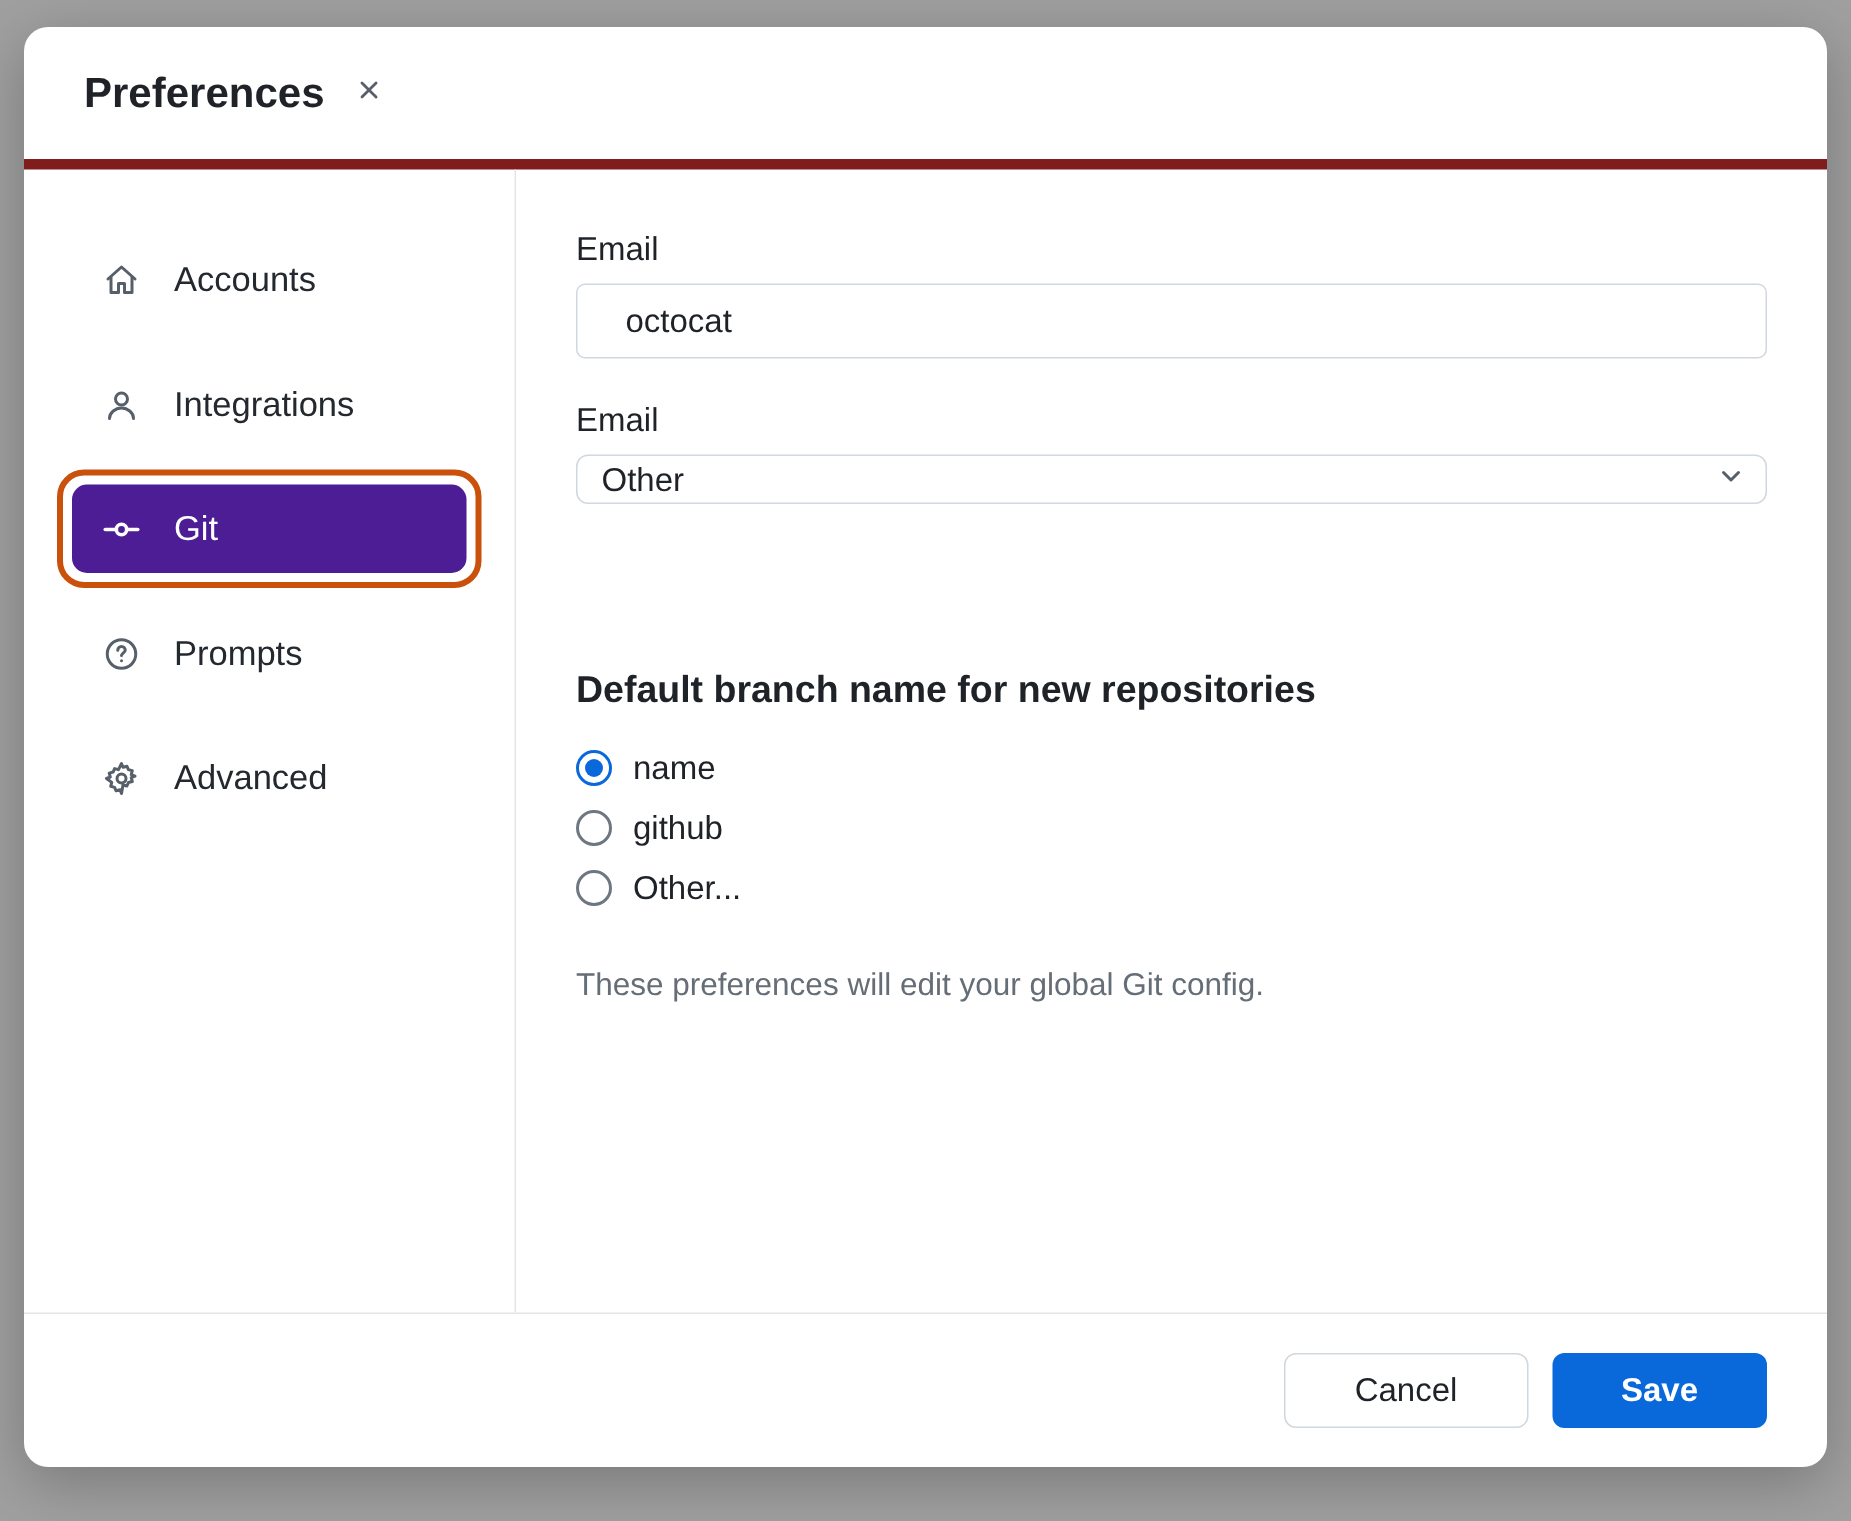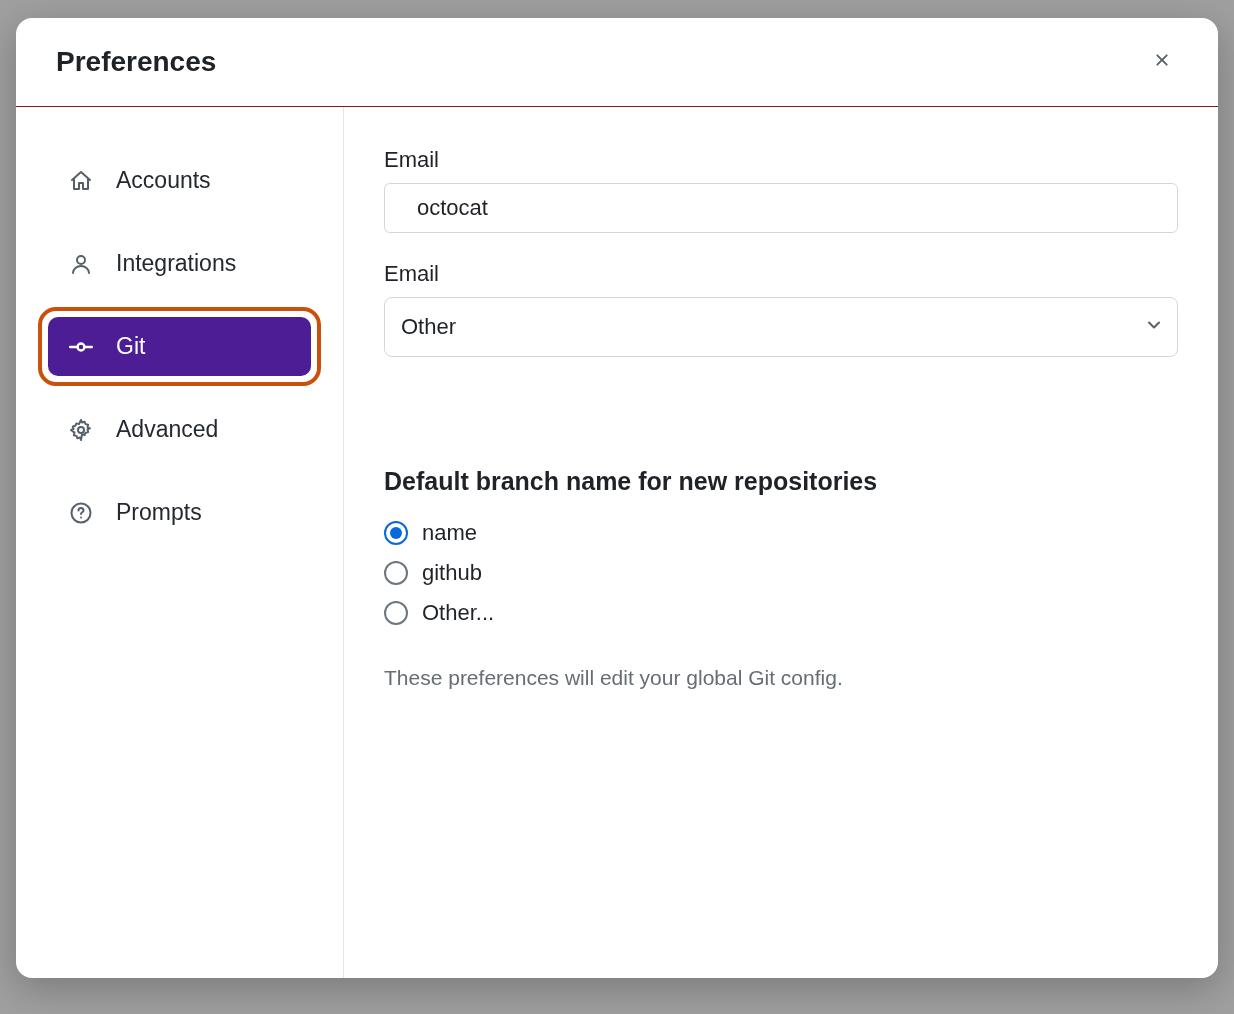--- a/index.html
+++ b/index.html
@@ -21,23 +21,23 @@
     border-radius: 16px;
     box-shadow: 0 10px 40px rgba(0,0,0,0.25);
     display: flex;
     flex-direction: column;
     overflow: hidden;
     z-index: 10;
   }
   .dialog-header {
     display: flex;
     align-items: center;
-    justify-content: space-between;
+    justify-content: flex-start;
     padding: 28px 40px 28px 40px;
-    border-bottom: 1px solid #7f1d1d;
+    border-bottom: 7px solid #7f1d1d;
     gap: 14px;
   }
   .dialog-title {
     font-size: 28px;
     font-weight: 700;
     color: #1f2328;
   }
   .close-btn {
     width: 32px;
     height: 32px;
@@ -111,21 +111,21 @@
     background: #fff;
     margin-bottom: 28px;
   }
   .select-wrap {
     position: relative;
     width: 100%;
     margin-bottom: 18px;
   }
   .select-input {
     width: 100%;
-    height: 60px;
+    height: 33px;
     border: 1px solid #d0d7de;
     border-radius: 8px;
     padding: 0 44px 0 16px;
     font-size: 22px;
     color: #1f2328;
     background: #fff;
     appearance: none;
     cursor: pointer;
     text-align: left;
   }
@@ -258,38 +258,38 @@
           </span>
           <span>Git</span>
         </div>
       </div>
 
 
       <div class="sidebar-item-wrap">
         <div class="sidebar-item">
           <span class="icon">
             <svg width="24" height="24" viewBox="0 0 24 24" fill="none" stroke="currentColor" stroke-width="2" stroke-linecap="round" stroke-linejoin="round">
-                <circle cx="12" cy="12" r="3"></circle>
-                <path d="M12 2l1 2.5 2.6-.7 1 2.3 2.6.7-.7 2.6 2.5 1-2.5 1 .7 2.6-2.6.7-1 2.3-2.6-.7L12 22l-1-2.5-2.6.7-1-2.3-2.6-.7.7-2.6L2 12l2.5-1-.7-2.6 2.6-.7 1-2.3 2.6.7L12 2z"></path>
-              </svg>
-          </span>
-          <span>Advanced</span>
-        </div>
-      </div>
-
-      <div class="sidebar-item-wrap">
-        <div class="sidebar-item">
-          <span class="icon">
-            <svg width="24" height="24" viewBox="0 0 24 24" fill="none" stroke="currentColor" stroke-width="2" stroke-linecap="round" stroke-linejoin="round">
                 <circle cx="12" cy="12" r="9.5"></circle>
                 <path d="M9.5 9.5a2.5 2.5 0 115 0c0 1.5-2.5 2-2.5 3.5"></path>
                 <line x1="12" y1="16.5" x2="12" y2="16.5"></line>
               </svg>
           </span>
           <span>Prompts</span>
+        </div>
+      </div>
+
+      <div class="sidebar-item-wrap">
+        <div class="sidebar-item">
+          <span class="icon">
+            <svg width="24" height="24" viewBox="0 0 24 24" fill="none" stroke="currentColor" stroke-width="2" stroke-linecap="round" stroke-linejoin="round">
+                <circle cx="12" cy="12" r="3"></circle>
+                <path d="M12 2l1 2.5 2.6-.7 1 2.3 2.6.7-.7 2.6 2.5 1-2.5 1 .7 2.6-2.6.7-1 2.3-2.6-.7L12 22l-1-2.5-2.6.7-1-2.3-2.6-.7.7-2.6L2 12l2.5-1-.7-2.6 2.6-.7 1-2.3 2.6.7L12 2z"></path>
+              </svg>
+          </span>
+          <span>Advanced</span>
         </div>
       </div>
 
     </div>
 
     <div class="main">
 
       <div class="field-label">Email</div>
       <input class="text-input" type="text" value="octocat" style="">
 
@@ -316,14 +316,18 @@
       <div class="radio-row">
         <span class="radio"></span>
         <span>Other...</span>
       </div>
 
       <div class="helper-text">These preferences will edit your global Git config.</div>
     </div>
 
   </div>
 
+  <div class="dialog-footer">
+    <button class="btn btn-secondary">Cancel</button>
+    <button class="btn btn-primary">Save</button>
+  </div>
 
 </div>
 
 </body></html>

